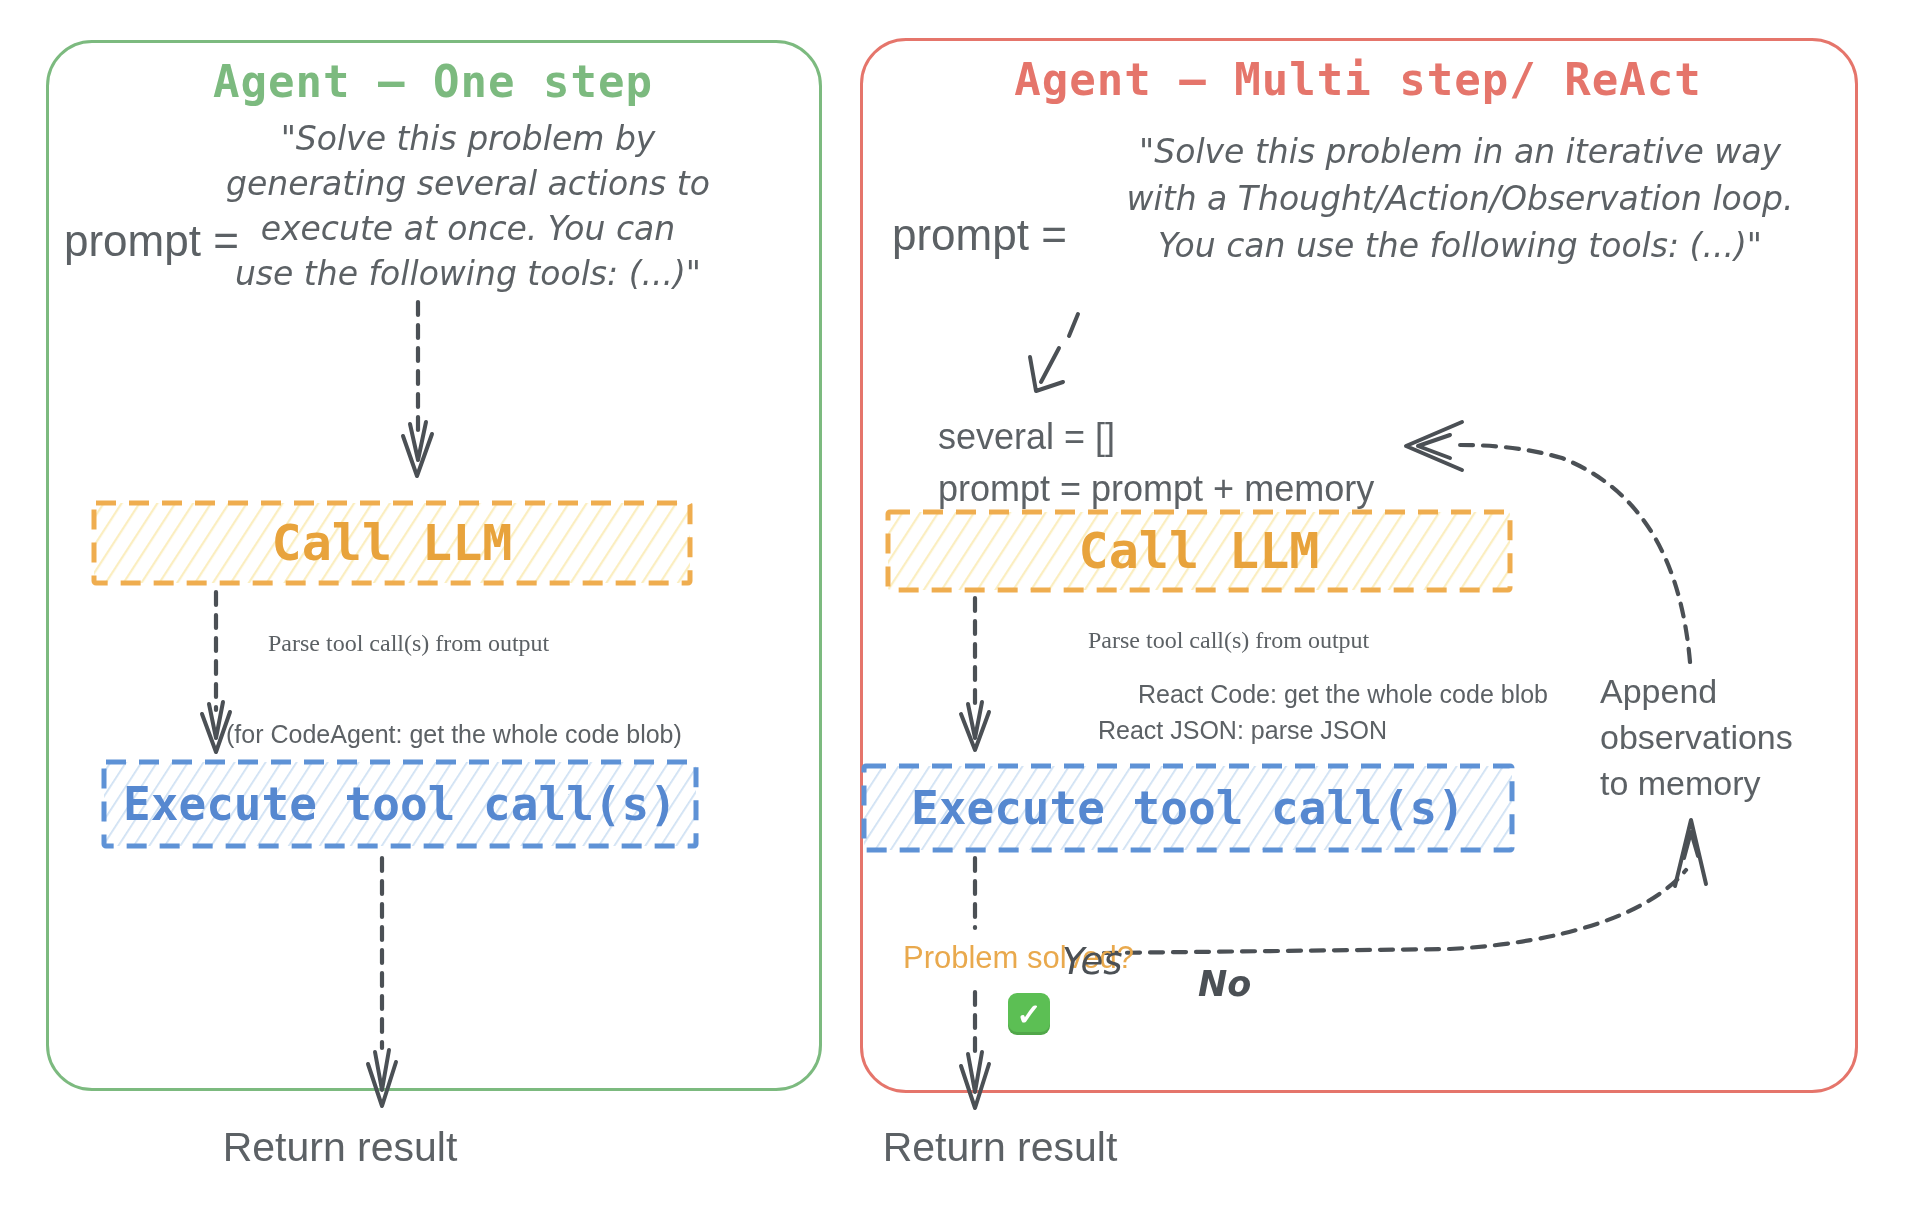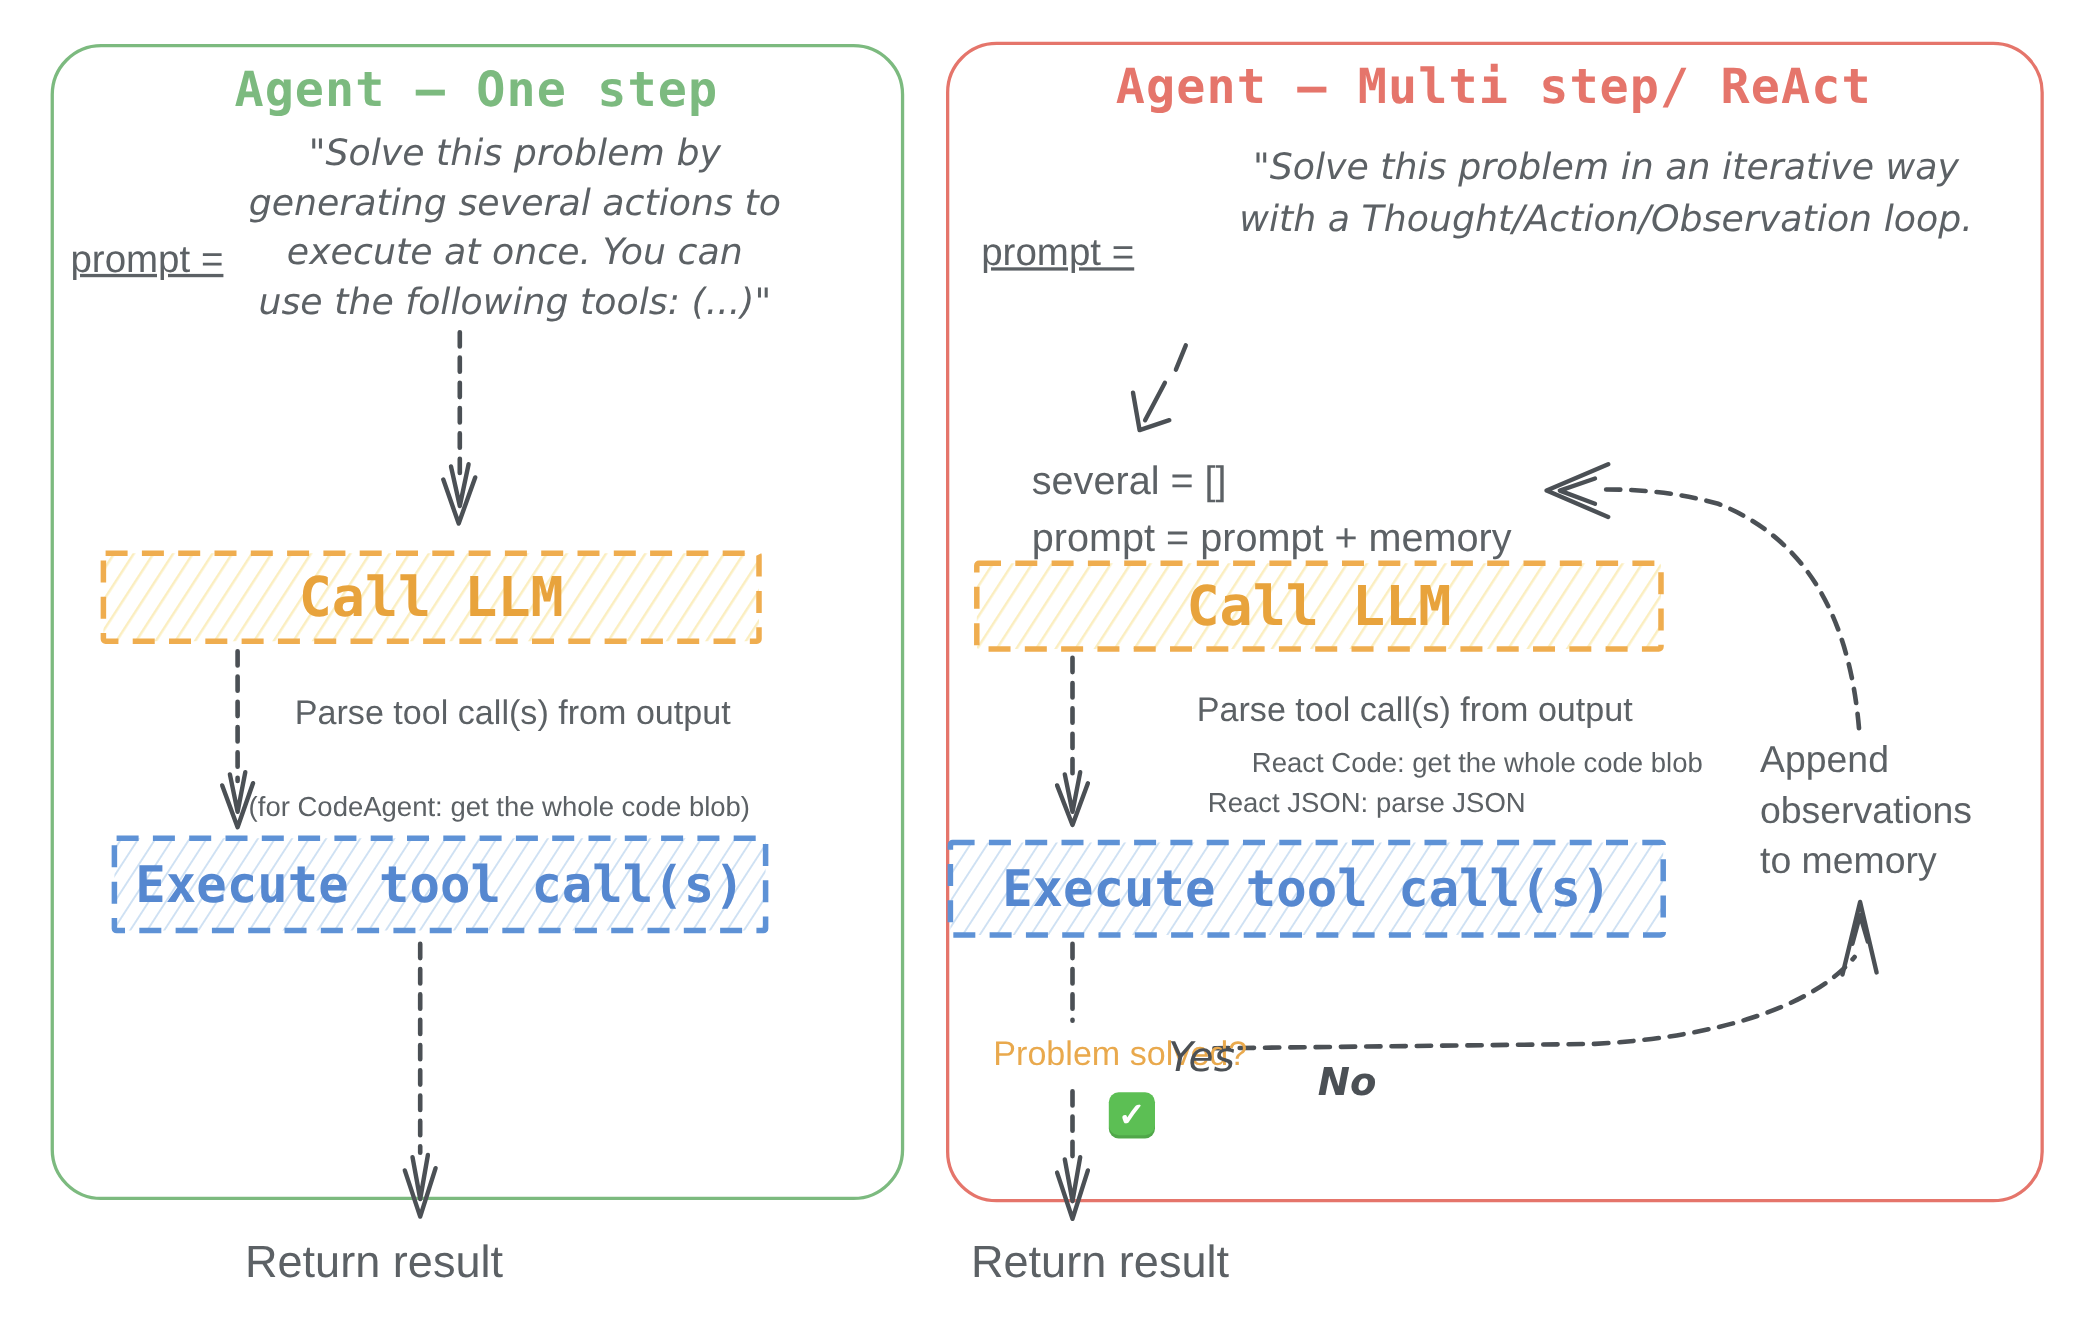--- a/index.html
+++ b/index.html
@@ -10,35 +10,35 @@
   #left-panel{left:46px;top:40px;width:770px;height:1045px;border:3.5px solid var(--green,#7cba7f);}
   #right-panel{left:860px;top:38px;width:992px;height:1049px;border:3.5px solid var(--red,#e5756b);}
   .panel-title{position:absolute;text-align:center;font-family:"DejaVu Sans Mono",monospace;
                font-weight:bold;font-size:44px;letter-spacing:1px;}
   #left-title{left:46px;top:56px;width:774px;color:var(--green,#7cba7f);}
   #right-title{left:860px;top:54px;width:996px;color:var(--red,#e5756b);}
   .hand{font-family:"DejaVu Sans",sans-serif;font-style:italic;color:var(--gray,#5c6165);}
   .prompt-block{line-height:45px;font-size:33px;text-align:center;}
   #l-prompt-block{left:183px;top:116px;width:570px;}
   #r-prompt-block{left:1052px;top:128px;width:816px;line-height:47px;}
-  .prompt-label{font-size:35px;color:var(--gray,#5c6165);text-decoration:underline;}
+  .prompt-label{font-size:44px;color:var(--gray,#5c6165);}
   #l-prompt-label{left:64px;top:216px;}
   #r-prompt-label{left:892px;top:210px;}
   .code-line{font-size:36px;color:var(--gray,#5c6165);}
   #r-memory-init{left:938px;top:416px;}
   #r-prompt-update{left:938px;top:468px;}
   .box-label{position:absolute;display:flex;align-items:center;justify-content:center;
              font-family:"DejaVu Sans Mono",monospace;font-weight:bold;}
   .call-label{font-size:50px;color:var(--orange-text,#e8a33c);}
   .exec-label{font-size:46px;color:var(--blue-text,#5688d0);}
   #l-call-label{left:94px;top:503px;width:596px;height:80px;}
   #r-call-label{left:888px;top:512px;width:622px;height:78px;}
   #l-exec-label{left:104px;top:762px;width:592px;height:84px;}
   #r-exec-label{left:864px;top:766px;width:648px;height:84px;}
-  .parse-title{font-size:31px;color:var(--gray,#5c6165);}
+  .parse-title{font-size:24px;color:var(--gray,#5c6165);font-family:Liberation Serif, serif;}
   #l-parse-title{left:268px;top:630px;}
   #r-parse-title{left:1088px;top:627px;}
   .parse-note{font-size:25px;color:var(--gray,#5c6165);}
   #l-parse-note{left:226px;top:720px;}
   #r-parse-note-code{left:1098px;top:680px;margin-left:40px;}
   #r-parse-note-json{left:1098px;top:716px;}
   .return-label{position:absolute;width:400px;text-align:center;font-size:41px;color:var(--gray,#5c6165);}
   #l-return{left:140px;top:1124px;}
   #r-return{left:800px;top:1124px;}
   #append-block{left:1600px;top:668px;width:270px;font-size:34px;line-height:46px;color:var(--gray,#5c6165);}
@@ -135,20 +135,21 @@
   <div id="l-parse-title" class="abs parse-title">Parse tool call(s) from output</div>
   <div id="l-parse-note" class="abs parse-note">(for CodeAgent: get the whole code blob)</div>
   <div id="l-exec-label" class="box-label exec-label">Execute tool call(s)</div>
   <div id="l-return" class="return-label">Return result</div>
 
   <div id="right-title" class="panel-title">Agent – Multi step/ ReAct</div>
   <div id="r-prompt-label" class="abs prompt-label">prompt =</div>
   <div id="r-prompt-block" class="abs hand prompt-block">
     <div>"Solve this problem in an iterative way</div>
     <div>with a Thought/Action/Observation loop.</div>
+    <div>You can use the following tools: (...)"</div>
   </div>
   <div id="r-memory-init" class="abs code-line">several = []</div>
   <div id="r-prompt-update" class="abs code-line">prompt = prompt + memory</div>
   <div id="r-call-label" class="box-label call-label">Call LLM</div>
   <div id="r-parse-title" class="abs parse-title">Parse tool call(s) from output</div>
   <div id="r-parse-note-code" class="abs parse-note">React Code: get the whole code blob</div>
   <div id="r-parse-note-json" class="abs parse-note">React JSON: parse JSON</div>
   <div id="r-exec-label" class="box-label exec-label">Execute tool call(s)</div>
   <div id="append-block" class="abs">
     <div>Append</div>

